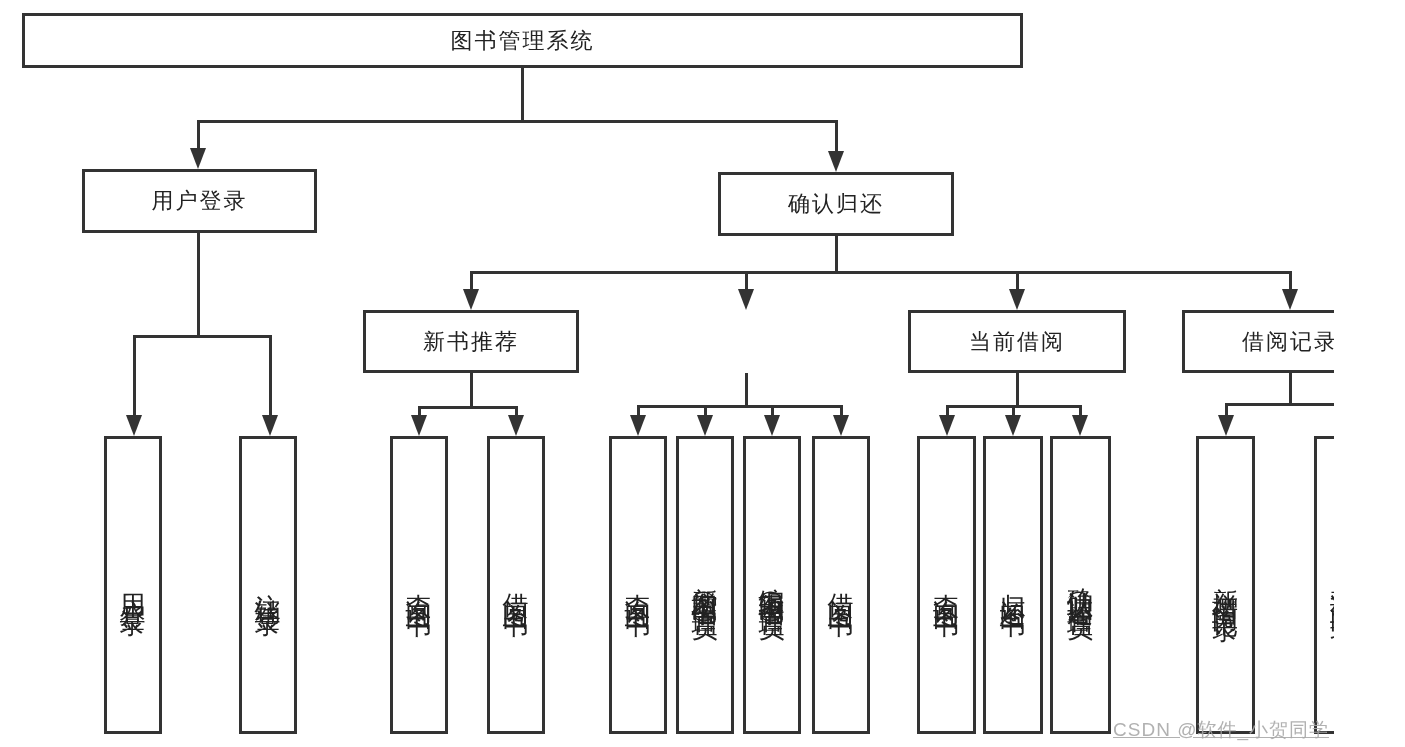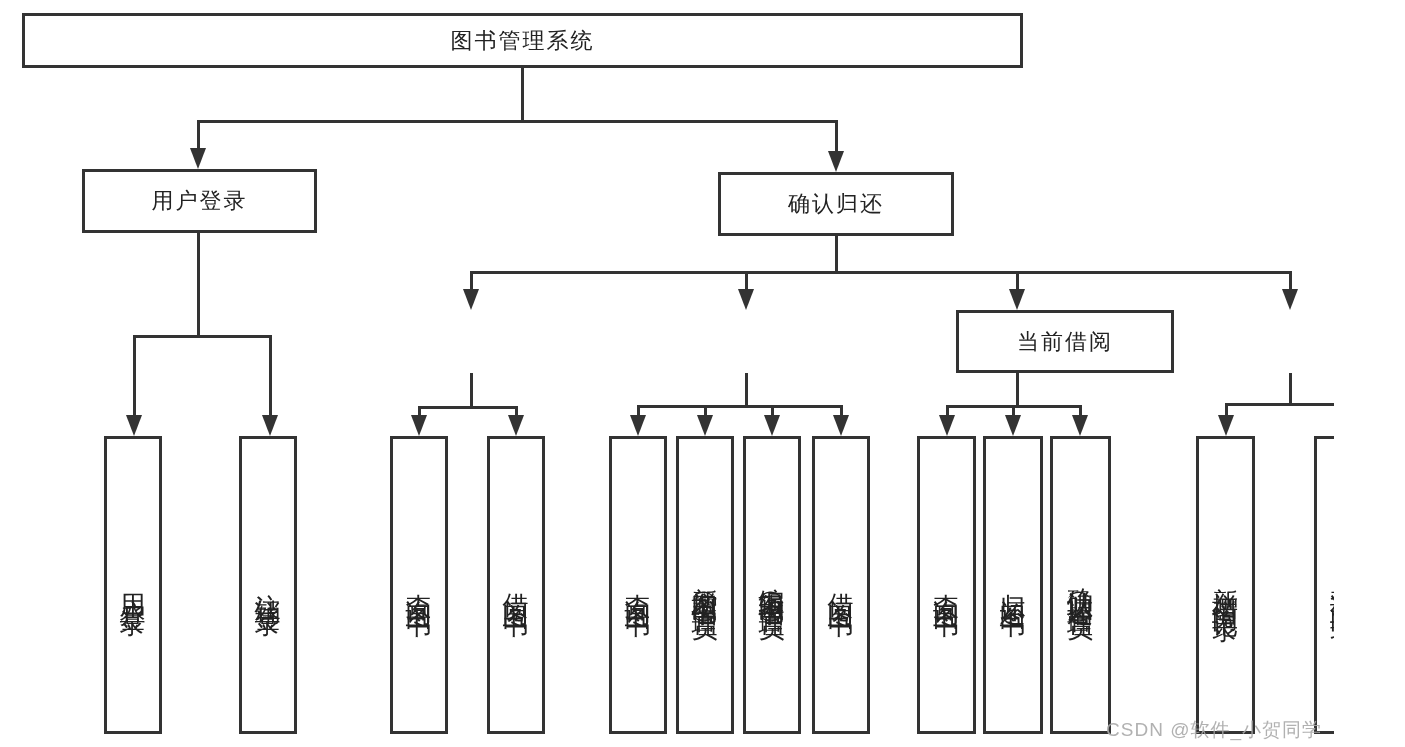--- a/index.html
+++ b/index.html
@@ -21,47 +21,53 @@
     font-size:26px; color:var(--text); letter-spacing:6px; line-height:1;
   }
   .vline { position:absolute; width:3px; background:var(--line); }
   .hline { position:absolute; height:3px; background:var(--line); }
   .arrow {
     position:absolute; width:0; height:0;
     border-left:8px solid transparent; border-right:8px solid transparent;
     border-top:21px solid var(--line);
   }
   .watermark {
-    position:absolute; right:12px; bottom:4px; font-size:19px;
-    color:rgba(168,168,168,0.9); letter-spacing:1px; white-space:nowrap;
+    position:absolute; right:5px; bottom:4px; font-size:19px;
+    color:rgba(168,168,168,0.9); letter-spacing:1px; white-space:nowrap;text-decoration:underline;
   }
 </style>
 </head>
 <body>
 
 <div class="canvas">
 
   <div class="hbox" style="left:22px; top:13px; width:1001px; height:55px;">
     <span>图书管理系统</span>
   </div>
 
   <div class="hbox" style="left:82px; top:169px; width:235px; height:64px;">
     <span>用户登录</span>
   </div>
 
   <div class="hbox" style="left:718px; top:172px; width:236px; height:64px;">
     <span>确认归还</span>
   </div>
 
+  <div class="hbox" style="left:363px; top:310px; width:216px; height:63px;">
+    <span>新书推荐</span>
+  </div>
 
 
-  <div class="hbox" style="left:908px; top:310px; width:218px; height:63px;margin-left:48px;">
+  <div class="hbox" style="left:908px; top:310px; width:218px; height:63px;">
     <span>当前借阅</span>
   </div>
 
+  <div class="hbox" style="left:1182px; top:310px; width:216px; height:63px;">
+    <span>借阅记录</span>
+  </div>
 
   <div class="vbox" style="left:104px; top:436px; width:58px; height:298px;">
     <span>用户登录</span>
   </div>
   <div class="vbox" style="left:239px; top:436px; width:58px; height:298px;">
     <span>注销登录</span>
   </div>
 
   <div class="vbox" style="left:390px; top:436px; width:58px; height:298px;">
     <span>查询图书</span>

